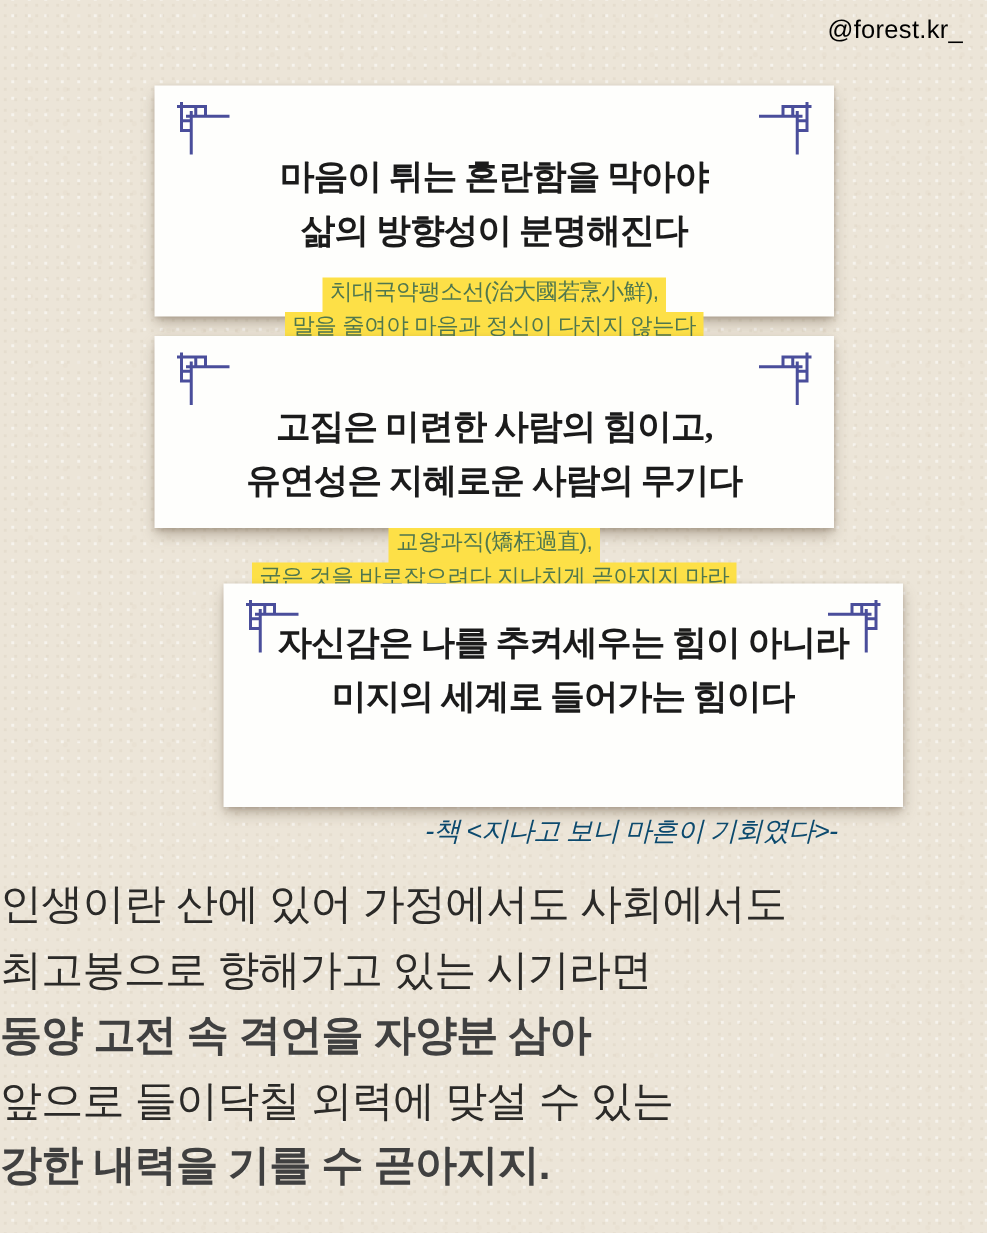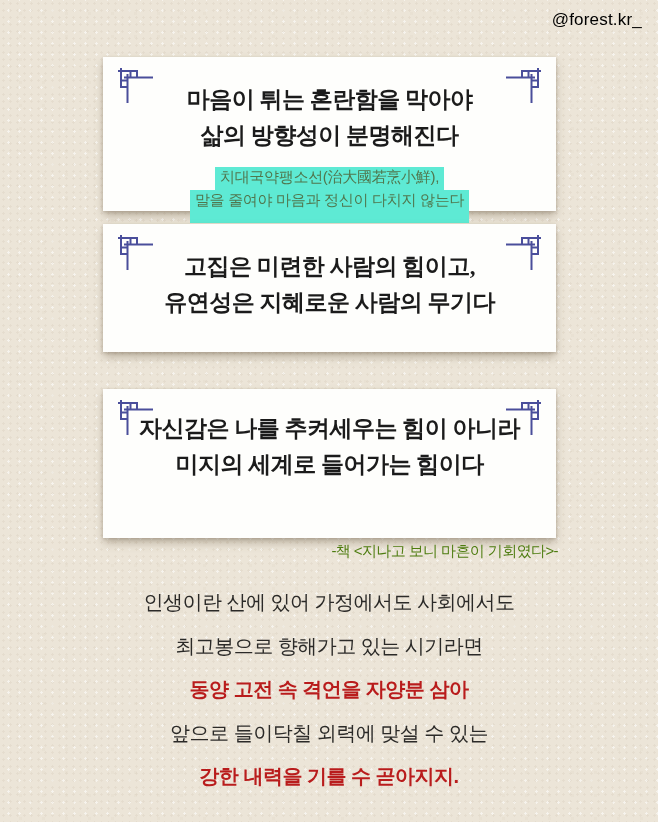--- a/index.html
+++ b/index.html
@@ -22,52 +22,52 @@
     font-size: 17px; color: #000000; letter-spacing: 0.2px;
   }
   .card {
     position: absolute; left: 103px; width: 453px;
     background: #fefefc;
     box-shadow: 0 5px 9px -1px rgba(106,88,66,0.42), 0 1px 3px rgba(106,88,66,0.25);
     text-align: center;
   }
   .card-1 { top: 57px;  height: 154px; }
   .card-2 { top: 224px; height: 128px; }
-  .card-3 { top: 389px; height: 149px; }
+  .card-3 { top: 389px; height: 149px; margin-left: 46px; }
   .fret { position: absolute; top: 9px; width: 38px; height: 38px; }
   .fret-left  { left: 13px; }
   .fret-right { right: 13px; transform: scaleX(-1); }
   .card-title {
-    padding-top: 25px;
+    padding-top: 43px;
     font-family: "Liberation Serif", "DejaVu Serif", serif;
     font-weight: bold;
     font-size: 23px; line-height: 36px;
     color: #1b1b1b; letter-spacing: -0.5px;
   }
   .card-3 .card-title { padding-top: 22px; }
   .card-subtitle {
     margin-top: 11px;
     font-size: 15px; line-height: 23px;
     color: #50774e; letter-spacing: -0.3px;
   }
   .hl {
-    background: #5eead4;
+    background: #fde047;
     padding: 1px 5px 15px 5px;
   }
   .source-caption {
     position: absolute; top: 542px; right: 100px;
-    font-size: 15px; color: #4d7c0f; letter-spacing: -0.6px;
+    font-size: 18px; color: #0c4a6e; letter-spacing: -0.6px; font-style: italic;
   }
   .paragraph {
     position: absolute; top: 581px; left: 0; width: 658px;
-    text-align: center;
-    font-size: 20px; line-height: 43.5px;
+    text-align: left;
+    font-size: 28px; line-height: 43.5px;
     color: #2b2a28; letter-spacing: -0.5px;
   }
-  .paragraph .bold { font-weight: bold; color: #b91c1c; }
+  .paragraph .bold { font-weight: bold; color: #404040; }
 </style>
 </head>
 <body>
 
 <div class="handle">@forest.kr_</div>
 
 <div class="card card-1">
   <svg class="fret fret-left" viewBox="0 0 38 38" fill="none" stroke="#4a4e9b" stroke-width="2">
     <path d="M2 5 H21 V12"></path>
       <path d="M14.5 5 V12"></path>
@@ -108,20 +108,24 @@
       <path d="M14.5 5 V12"></path>
       <path d="M8 11.5 H37"></path>
     <path d="M5 2 V21 H12"></path>
       <path d="M5 14.5 H12"></path>
       <path d="M11.5 8 V37"></path>
   </svg>
   <div class="card-title">
     <div>고집은 미련한 사람의 힘이고,</div>
     <div>유연성은 지혜로운 사람의 무기다</div>
   </div>
+  <div class="card-subtitle">
+    <div><span class="hl">교왕과직(矯枉過直),</span></div>
+    <div><span class="hl">굽은 것을 바로잡으려다 지나치게 곧아지지 마라</span></div>
+  </div>
 </div>
 
 <div class="card card-3">
   <svg class="fret fret-left" viewBox="0 0 38 38" fill="none" stroke="#4a4e9b" stroke-width="2">
     <path d="M2 5 H21 V12"></path>
       <path d="M14.5 5 V12"></path>
       <path d="M8 11.5 H37"></path>
     <path d="M5 2 V21 H12"></path>
       <path d="M5 14.5 H12"></path>
       <path d="M11.5 8 V37"></path>

